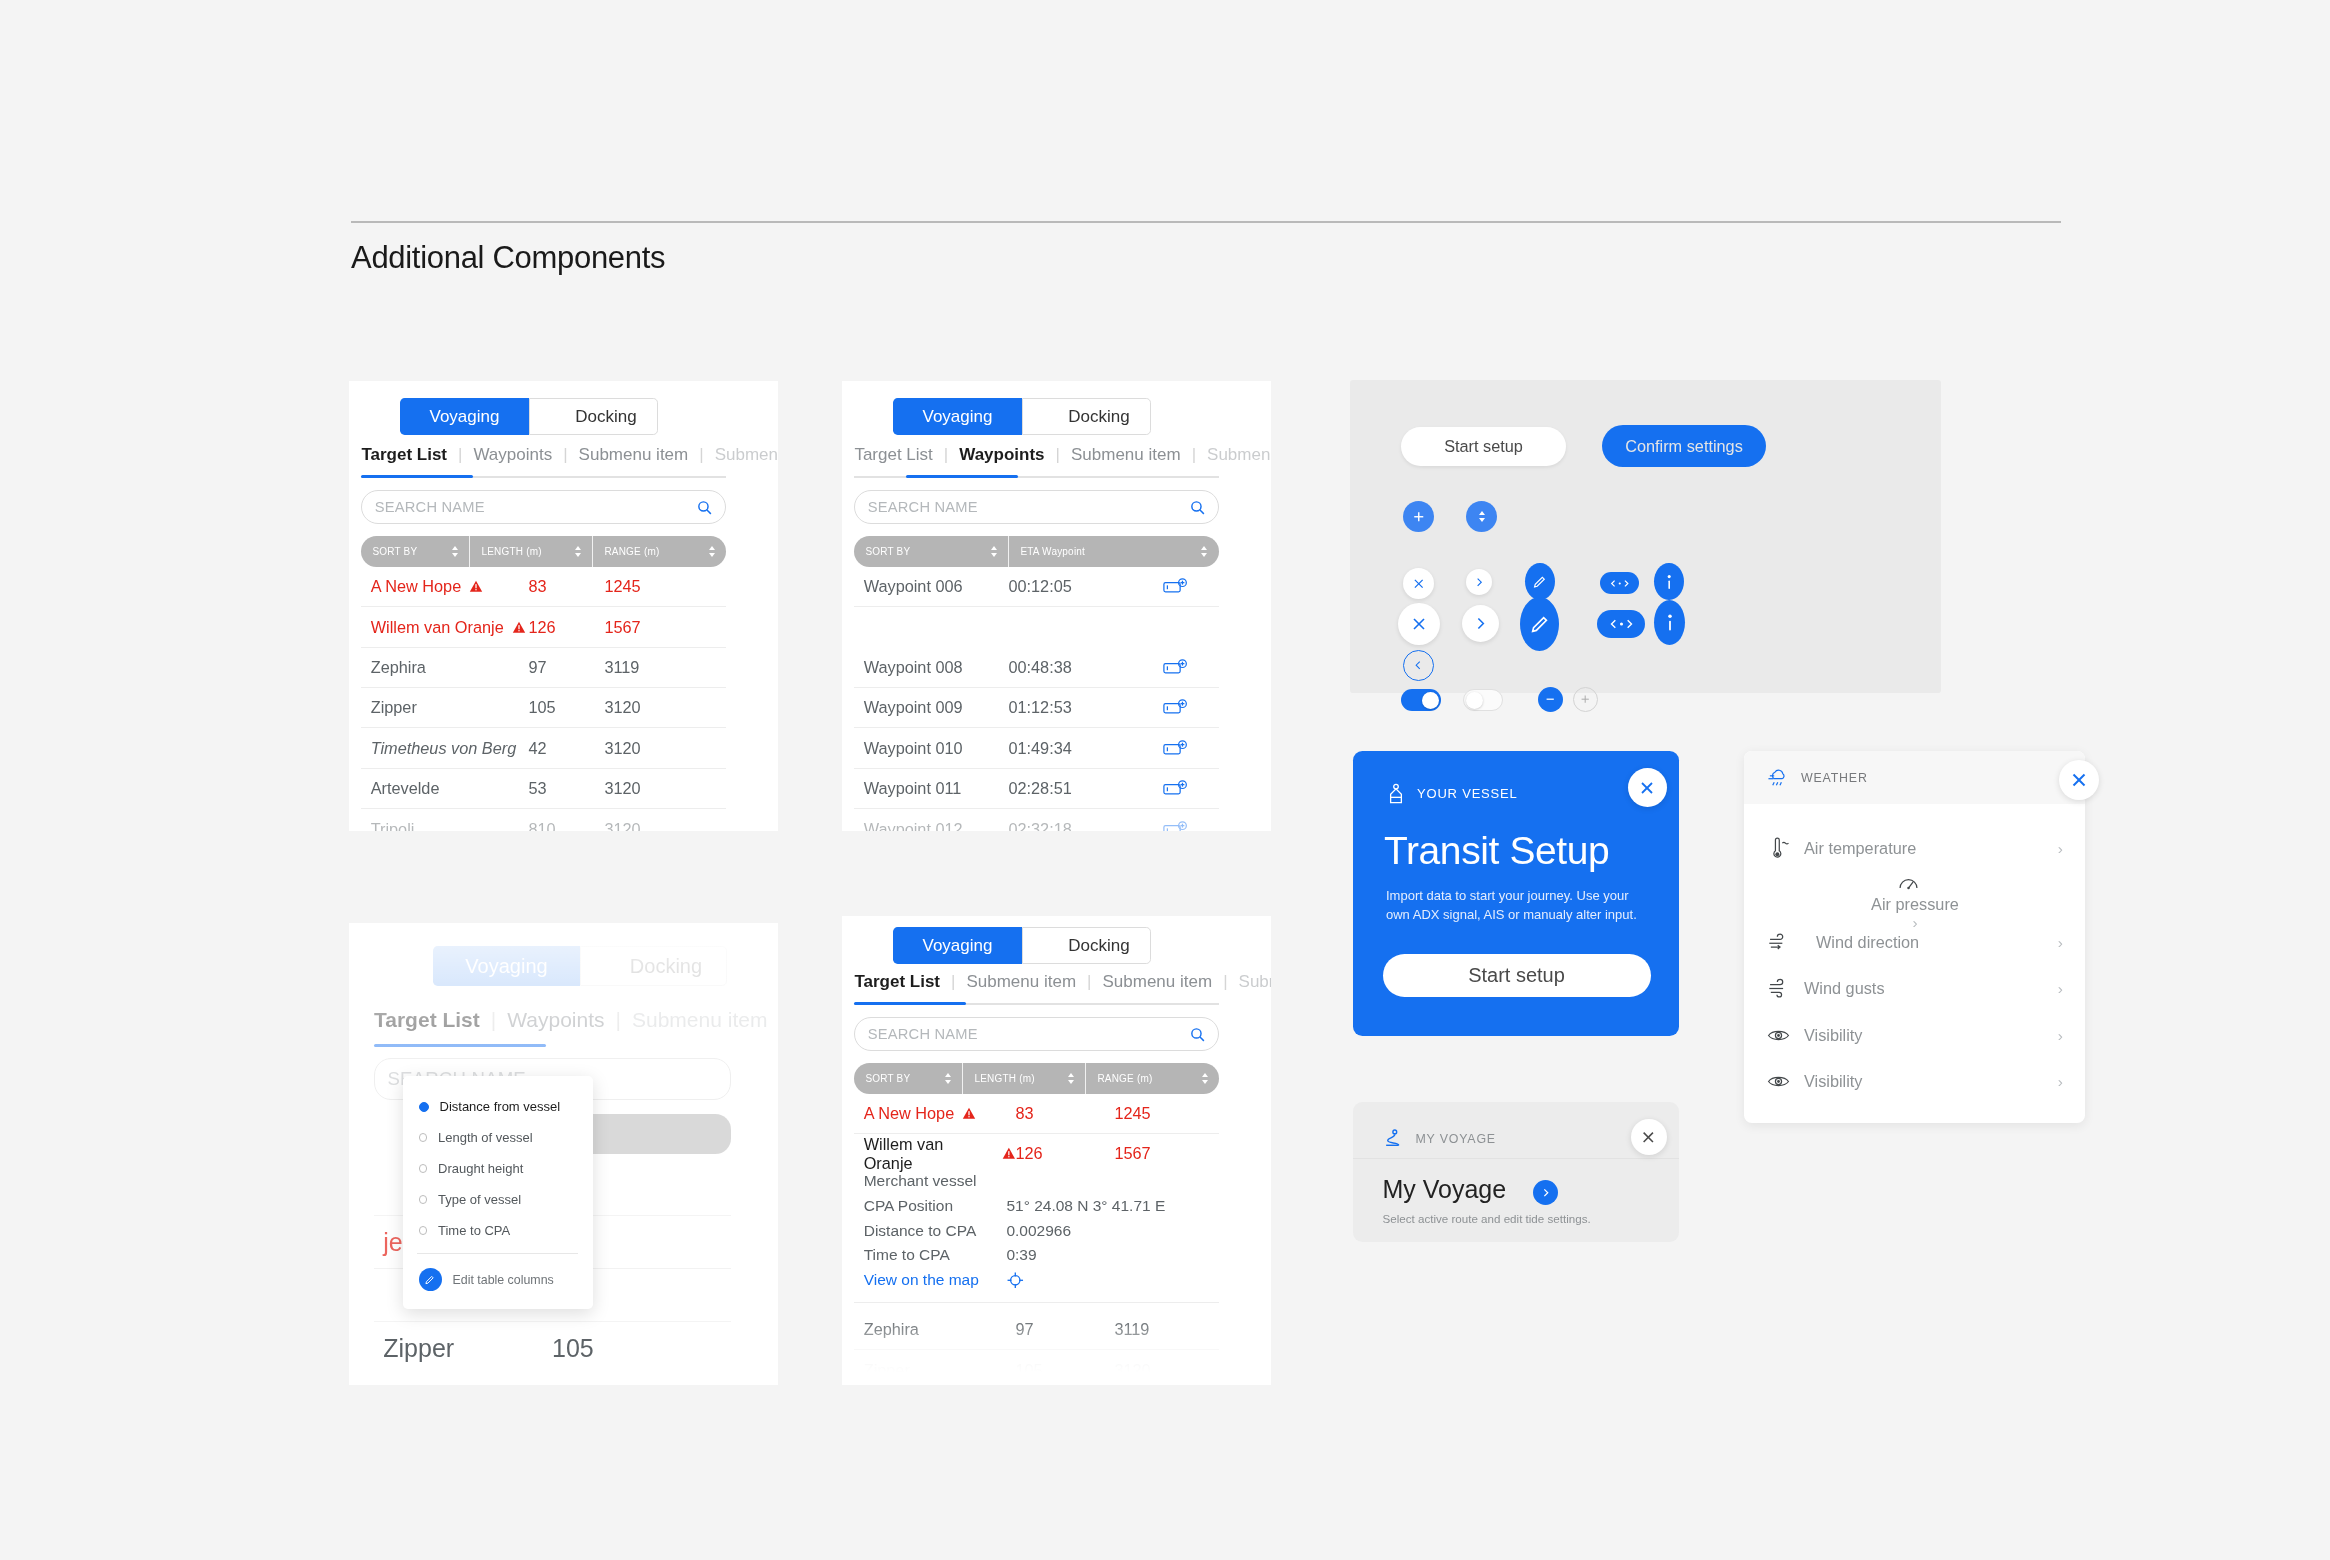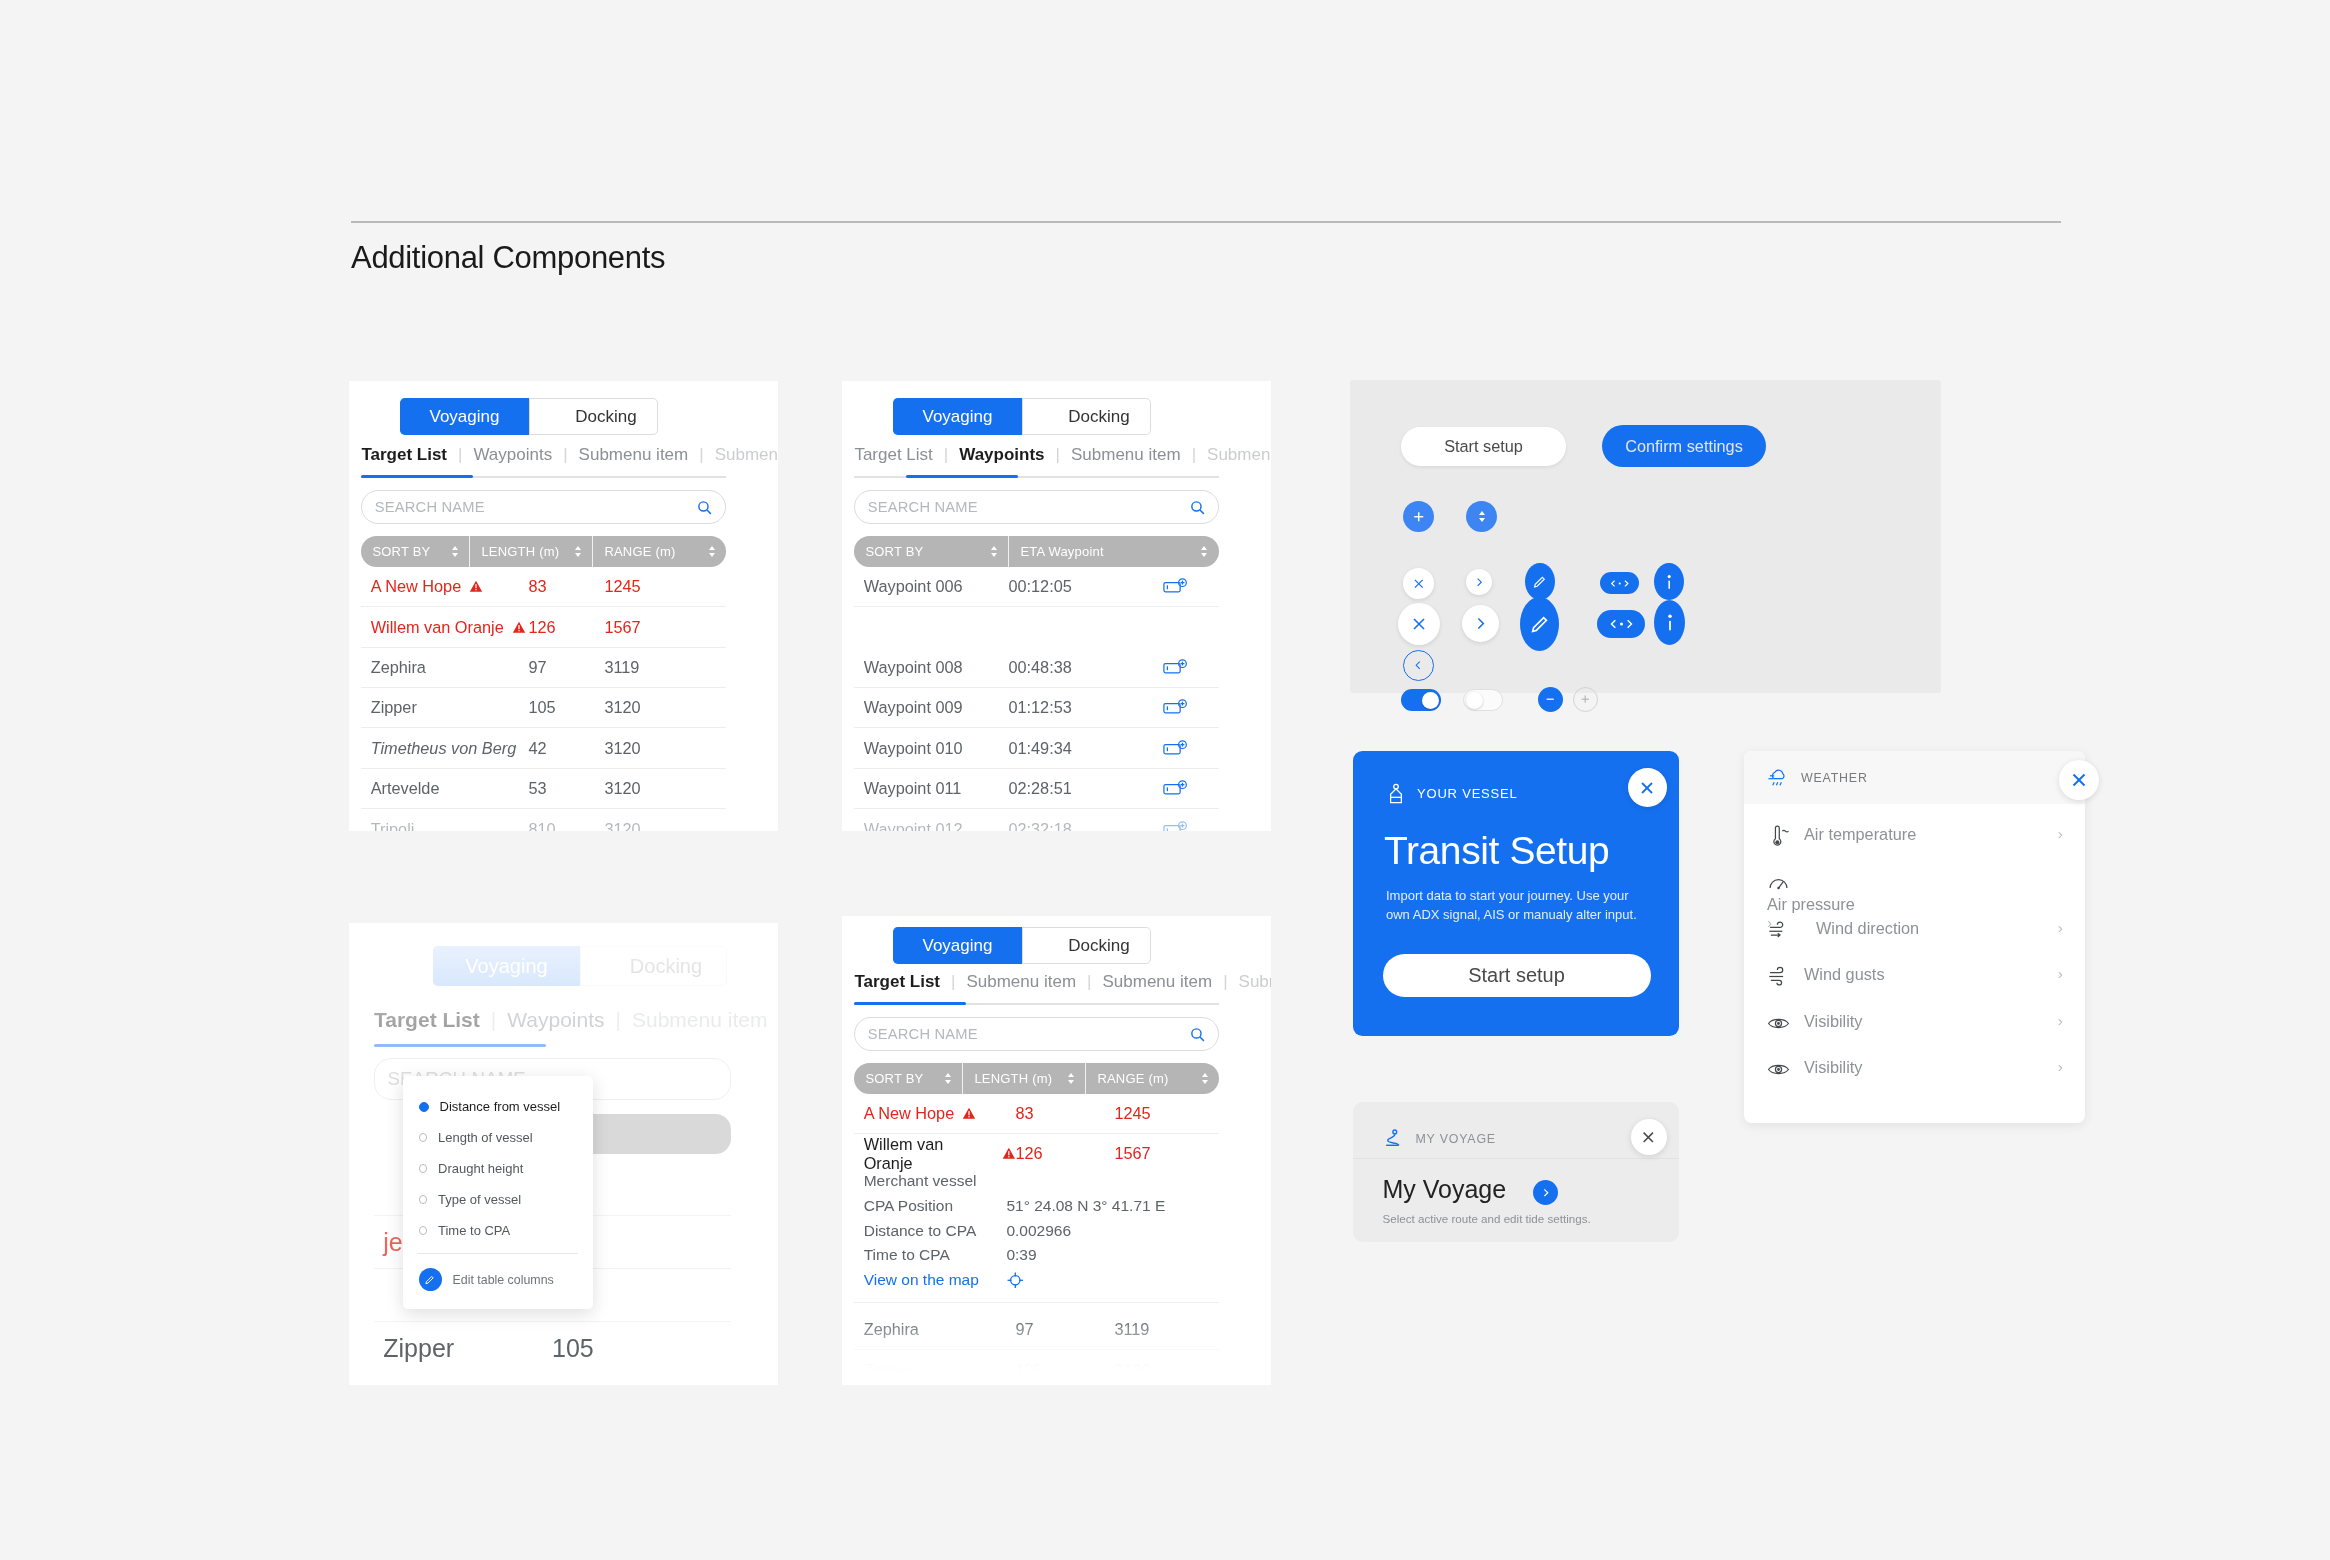--- a/index.html
+++ b/index.html
@@ -57,21 +57,21 @@
   .search .ph { font-size: 14.7px; color: #b4b8bb; letter-spacing: 0.2px; flex: 1; }
   .search .mag { width: 17px; height: 17px; }
 
   
   .sorthdr {
     position: absolute; height: 31px; background: #b5b5b5;
     border-radius: 15.5px; display: flex; overflow: hidden;
   }
   .sorthdr .sh {
     display: flex; align-items: center; justify-content: space-between;
-    color: #fff; font-size: 13px; padding: 0 11px; height: 31px;
+    color: #fff; font-size: 10px; padding: 0 11px; height: 31px;
     border-right: 1.6px solid #f1f1f1; white-space: nowrap;
   }
   .sorthdr .sh:last-child { border-right: none; }
   .sorthdr .lbl { letter-spacing: 0.2px; }
   .updown { display: inline-flex; flex-direction: column; gap: 2.3px; margin-left: 7.8px; }
   .updown i {
     width: 0; height: 0; border-left: 3.9px solid transparent;
     border-right: 3.9px solid transparent; display: block;
   }
   .updown i.up   { border-bottom: 4.7px solid #fff; }
@@ -163,21 +163,21 @@
     overflow: visible;
   }
   .weather .whdr {
     position:absolute; left:0; top:0; width:100%; height:53px; background:#f7f7f7;
     border-radius: 7.8px 7.8px 0 0;
     display: flex; align-items: center; gap: 11px; padding-left: 23px;
   }
   .weather .whdr .t { color: #77797c; font-size: 12.4px; letter-spacing: 0.8px; }
   .wrow {
     position: absolute; left: 0; width: 100%; height: 47px;
-    display: flex; padding: 0 22px 0 23px;
+    display: flex; align-items: center; padding: 0 22px 0 23px;
   }
   .wrow .wi { width: 23px; height: 23px; flex: none; margin-right: 14px; }
   .wrow .wl { flex: 1; font-size: 16.3px; color: #8e9295; }
   .wrow .chev { color: #b9bdc0; font-size: 15.5px; }
 
   
   .dropdown {
     position: absolute; left: 403px; top: 1076px; width: 190px; height: 233px;
     background: #fff; border-radius: 4.7px; box-shadow: 0 4.7px 18.6px rgba(0,0,0,.13);
     padding-top: 11px;

